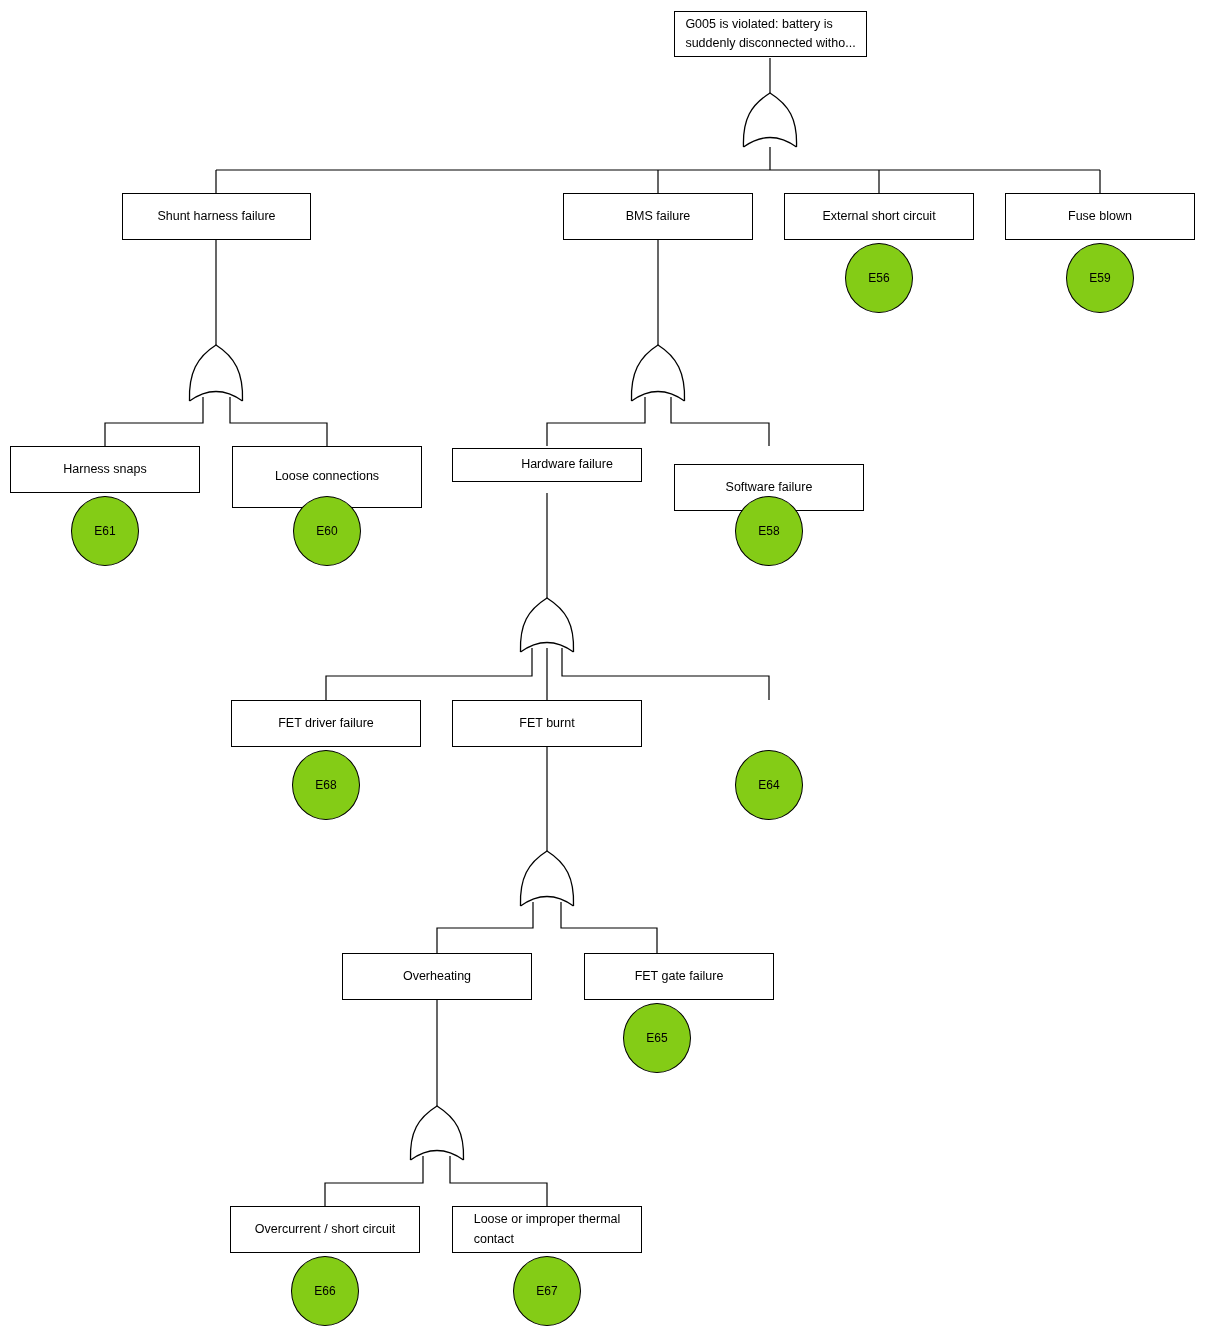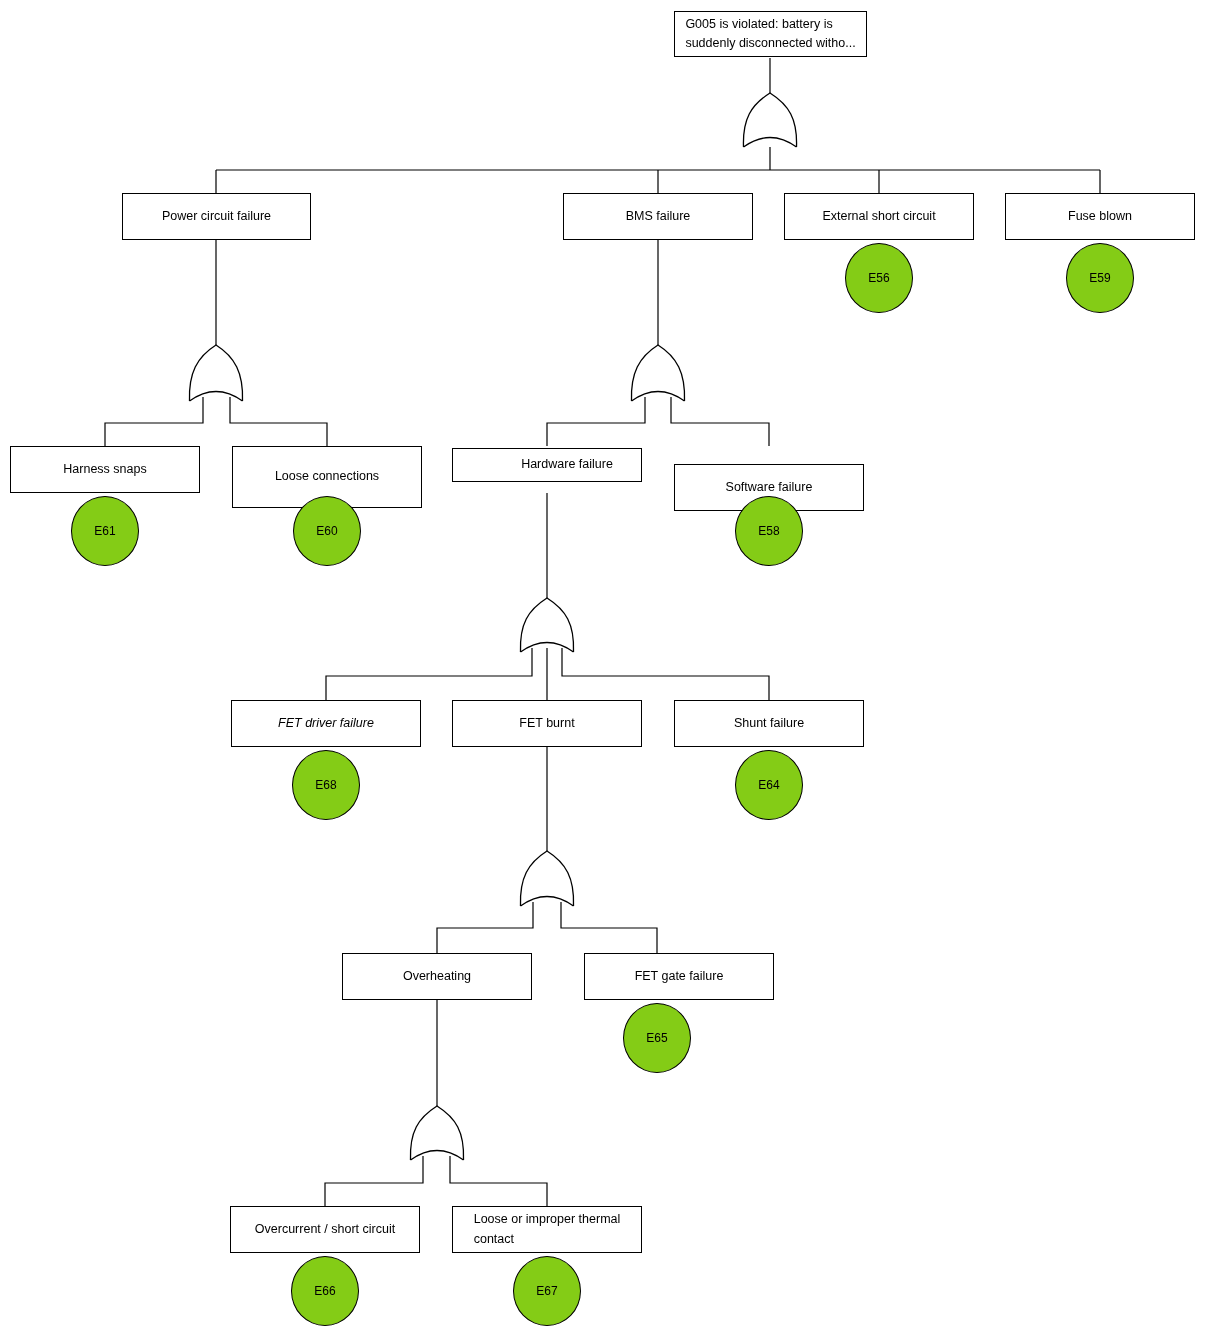--- a/index.html
+++ b/index.html
@@ -91,21 +91,21 @@
       </g>
     </g>
   </svg>
 
   <div class="node" style="left:674px;top:11px;width:193px;height:46px;">
     <span class="lbl">G005 is violated: battery is
 suddenly disconnected witho...</span>
   </div>
 
   <div class="node" style="left:122px;top:193px;width:189px;height:47px;">
-    <span class="lbl">Power circuit failure</span>
+    <span class="lbl">Shunt harness failure</span>
   </div>
   <div class="node" style="left:563px;top:193px;width:190px;height:47px;">
     <span class="lbl">BMS failure</span>
   </div>
   <div class="node" style="left:784px;top:193px;width:190px;height:47px;">
     <span class="lbl">External short circuit</span>
   </div>
   <div class="node" style="left:1005px;top:193px;width:190px;height:47px;">
     <span class="lbl">Fuse blown</span>
   </div>
@@ -116,28 +116,25 @@
   <div class="node" style="left:232px;top:446px;width:190px;height:62px;">
     <span class="lbl">Loose connections</span>
   </div>
   <div class="node" style="left:452px;top:448px;width:190px;height:34px;padding-left:40px;">
     <span class="lbl">Hardware failure</span>
   </div>
   <div class="node" style="left:674px;top:464px;width:190px;height:47px;">
     <span class="lbl">Software failure</span>
   </div>
 
-  <div class="node" style="left:231px;top:700px;width:190px;height:47px;font-style:italic;">
+  <div class="node" style="left:231px;top:700px;width:190px;height:47px;">
     <span class="lbl">FET driver failure</span>
   </div>
   <div class="node" style="left:452px;top:700px;width:190px;height:47px;">
     <span class="lbl">FET burnt</span>
-  </div>
-  <div class="node" style="left:674px;top:700px;width:190px;height:47px;">
-    <span class="lbl">Shunt failure</span>
   </div>
 
   <div class="node" style="left:342px;top:953px;width:190px;height:47px;">
     <span class="lbl">Overheating</span>
   </div>
   <div class="node" style="left:584px;top:953px;width:190px;height:47px;">
     <span class="lbl">FET gate failure</span>
   </div>
 
   <div class="node" style="left:230px;top:1206px;width:190px;height:47px;">

